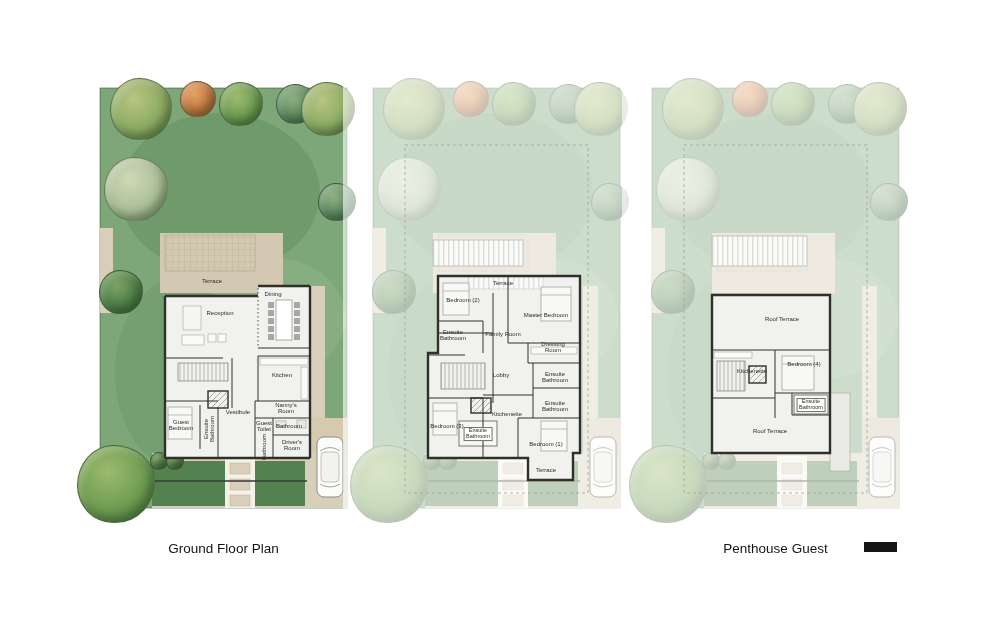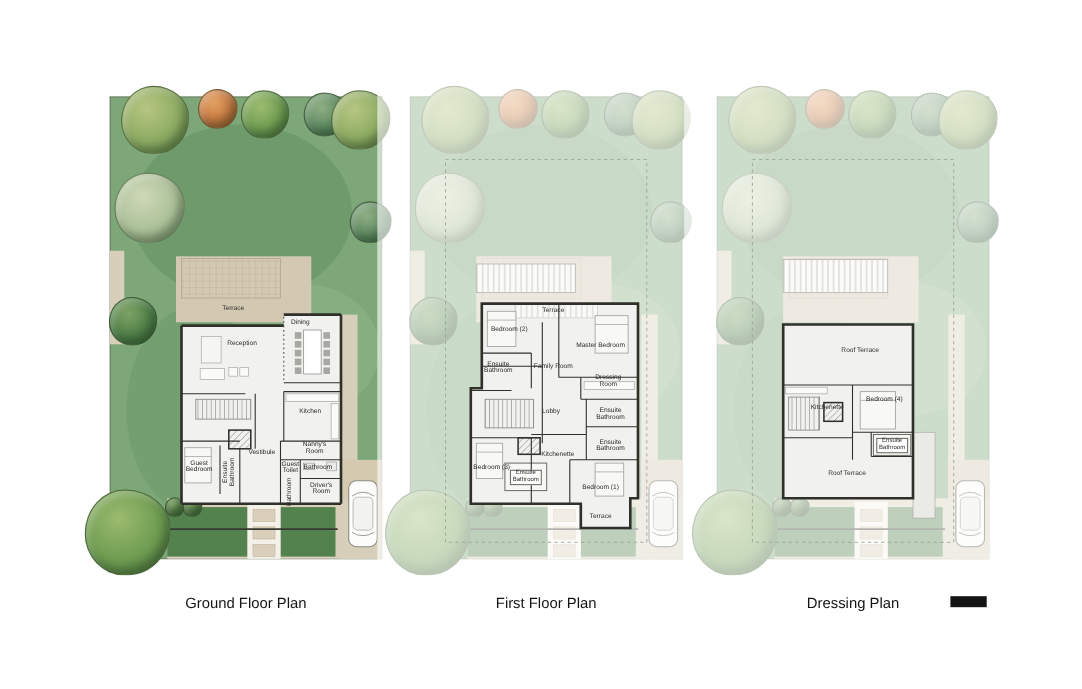--- a/index.html
+++ b/index.html
@@ -221,21 +221,20 @@
 Bathroom</span>
       <span class="room-label" style="left: 212px; top: 343px;">Ensuite
 Bathroom</span>
       <span class="room-label" style="left: 164px; top: 351px;">Kitchenette</span>
       <span class="room-label" style="left: 104px; top: 363px;">Bedroom (3)</span>
       <span class="room-label boxed" style="left: 135px; top: 371px;">Ensuite
 Bathroom</span>
       <span class="room-label" style="left: 203px; top: 381px;">Bedroom (1)</span>
       <span class="room-label" style="left: 203px; top: 407px;">Terrace</span>
     </div>
-  <div class="plan-caption">First Floor Plan</div>
 </div>
 
 <div class="plan" id="plan-pent">
   <svg class="layer" width="307" height="465" viewBox="0 0 307 465">
     <use href="#garden-base"></use>
   </svg>
   <div class="trees">
       <div class="tree l" style="left: 40px; top: 15px; height: 60px; width: 60px;"></div>
       <div class="tree o" style="left: 110px; top: 18px; height: 34px; width: 34px;"></div>
       <div class="tree g" style="left: 149px; top: 19px; height: 42px; width: 42px;"></div>
@@ -267,16 +266,16 @@
     <use href="#car-shape" x="247" y="374" opacity="0.35"></use>
   </svg>
   <div class="labels">
       <span class="room-label" style="left: 160px; top: 256px;">Roof Terrace</span>
       <span class="room-label" style="left: 130px; top: 308px;">Kitchenette</span>
       <span class="room-label" style="left: 182px; top: 301px;">Bedroom (4)</span>
       <span class="room-label boxed" style="left: 189px; top: 342px;">Ensuite
 Bathroom</span>
       <span class="room-label" style="left: 148px; top: 368px;">Roof Terrace</span>
     </div>
-  <div class="plan-caption">Dressing Plan</div>
+  <div class="plan-caption">Penthouse Guest</div>
 </div>
 
 <div id="scale-bar"></div>
 
 </body></html>

